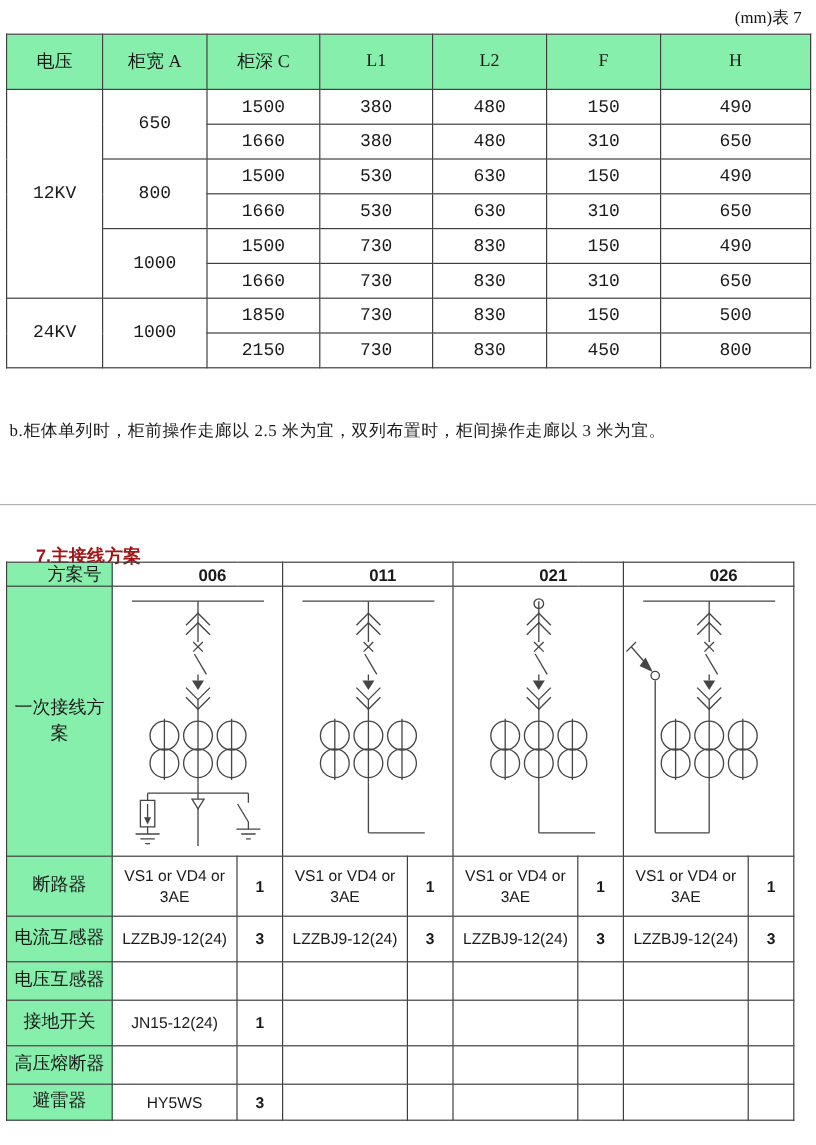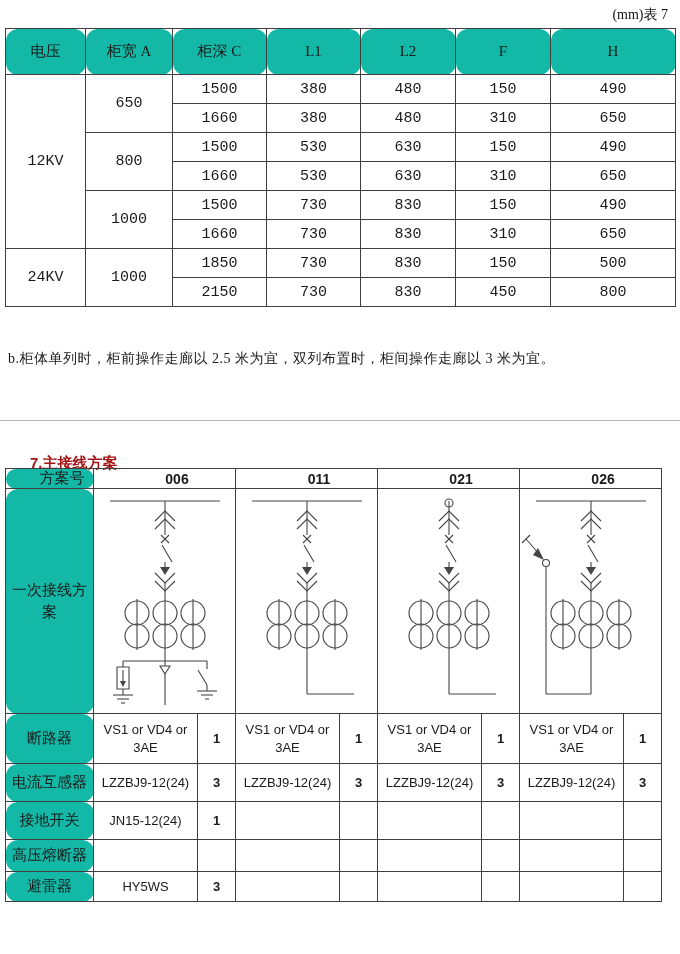--- a/index.html
+++ b/index.html
@@ -4,21 +4,21 @@
 <style>
   html,body{margin:0;padding:0;background:#ffffff;width:680px;font-family:"Liberation Serif",serif;color:#1a1a1a;}
   .page{position:relative;width:680px;height:954px;overflow:hidden;background:#fff;}
 
   
   .caption{position:absolute;top:6px;right:12px;font-size:14px;color:#111;}
 
   
   table{border-collapse:collapse;}
   td,th{border:1px solid #3f3f3f;text-align:center;vertical-align:middle;font-weight:normal;padding:0 2px;box-sizing:border-box;}
-  .pink{background:#14b8a6;border-radius:12px;}
+  .pink{background:#86efac;}
 
   
   .dim-table{position:absolute;left:5px;top:28px;width:670px;table-layout:fixed;font-size:15px;}
   .dim-table th{height:46px;font-size:15px;}
   .dim-table td{height:29px;font-family:Liberation Mono, monospace;}
 
   
   .note{position:absolute;left:8px;top:350px;font-size:14px;letter-spacing:.5px;}
 
   
@@ -271,20 +271,31 @@
           <td class="lbl pink">电流互感器</td>
           <td class="val">LZZBJ9-12(24)</td>
           <td class="qty">3</td>
           <td class="val">LZZBJ9-12(24)</td>
           <td class="qty">3</td>
           <td class="val">LZZBJ9-12(24)</td>
           <td class="qty">3</td>
           <td class="val">LZZBJ9-12(24)</td>
           <td class="qty">3</td>
         </tr>
+        <tr class="r-h2">
+          <td class="lbl pink">电压互感器</td>
+          <td class="val"></td>
+          <td class="qty"></td>
+          <td class="val"></td>
+          <td class="qty"></td>
+          <td class="val"></td>
+          <td class="qty"></td>
+          <td class="val"></td>
+          <td class="qty"></td>
+        </tr>
         <tr class="r-h3">
           <td class="lbl pink">接地开关</td>
           <td class="val">JN15-12(24)</td>
           <td class="qty">1</td>
           <td class="val"></td>
           <td class="qty"></td>
           <td class="val"></td>
           <td class="qty"></td>
           <td class="val"></td>
           <td class="qty"></td>

